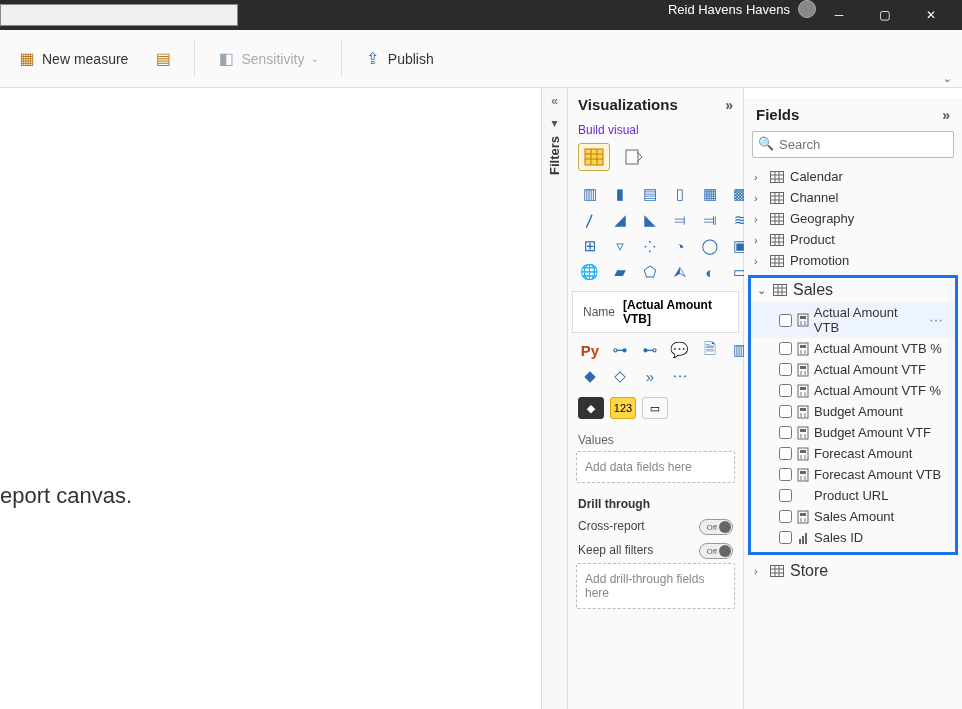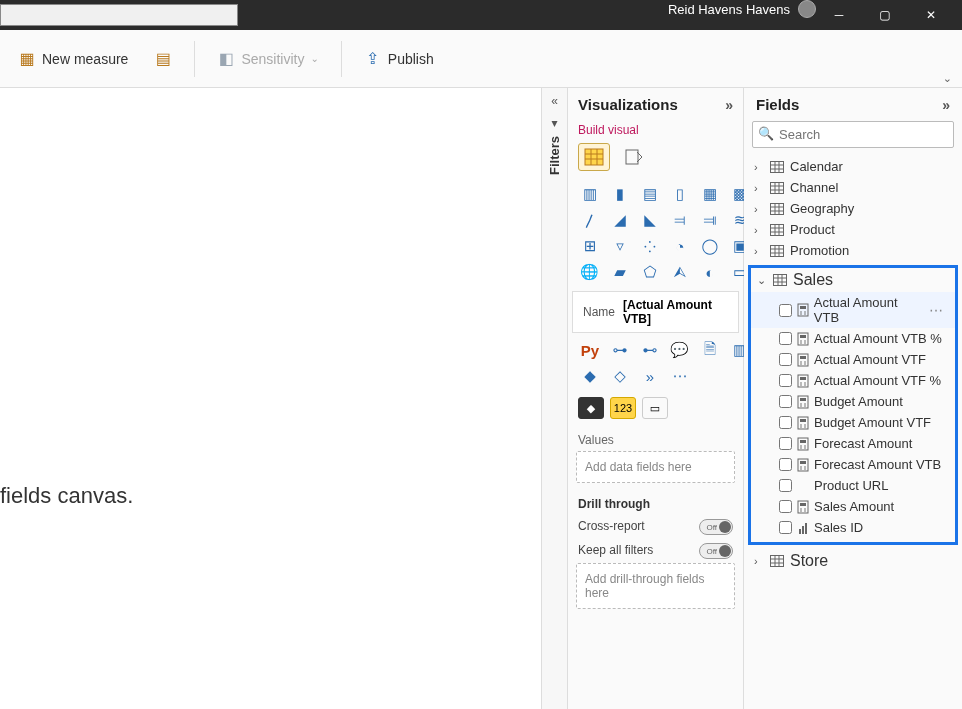--- a/index.html
+++ b/index.html
@@ -24,40 +24,40 @@
 .canvas { flex:1; border-right:1px solid #ddd; display:flex; align-items:center; justify-content:flex-start; padding-left:0; font-size:20px; color:#333; position:relative;}
 .canvas-text{position:absolute; left:0; top:395px; font-size:22px;}
 
 .filters-rail{width:26px; border-right:1px solid #ddd; background:#f7f7f7; display:flex; flex-direction:column; align-items:center; padding-top:6px;}
 .filters-rail .collapse-ic{font-size:12px; color:#555; margin-bottom:8px;}
 .filters-rail .vlabel{writing-mode:vertical-rl; transform:rotate(180deg); font-size:13px; font-weight:600; color:#333;}
 
 .panel{width:176px; border-right:1px solid #ddd; background:#fafafa; display:flex; flex-direction:column;}
 .panel-header{display:flex; align-items:center; justify-content:space-between; padding:8px 10px; font-size:15px; font-weight:600; color:#222;}
 .panel-header .exp{font-size:14px; color:#555;}
-.panel .sub{font-size:12px; padding:2px 10px 6px; color:#be185d;}
+.panel .sub{font-size:12px; padding:2px 10px 6px; color:#6d28d9;}
 .tabbtns{display:flex; gap:8px; padding:0 10px 8px;}
 .tabbtn{width:32px;height:28px;border:1px solid transparent;display:flex;align-items:center;justify-content:center;border-radius:3px;}
 .tabbtn.active{border:1px solid #c9a84a; background:#fff4d6;}
 .viz-grid{display:grid; grid-template-columns:repeat(6,24px); gap:4px 6px; padding:4px 10px 6px;}
 .viz-ic{width:24px;height:22px;display:flex;align-items:center;justify-content:center;font-size:15px;color:#2b6cb0;border-radius:2px;}
 .tooltip-row{display:flex;align-items:center;gap:8px;padding:6px 10px;font-size:12px;background:#fff;border:1px solid #ddd; margin:2px 4px;}
 .tooltip-row .tname{color:#555;}
 .tooltip-row .tval{font-weight:600;}
 .more-row{display:flex; gap:6px; padding:4px 10px 6px;}
 .chip{width:26px;height:22px;border:1px solid #ccc;border-radius:3px;display:flex;align-items:center;justify-content:center;font-size:11px;}
 .chip.dark{background:#333;color:#fff;border-color:#333;}
 .chip.y{background:#ffd54a;border-color:#d4a800;}
 .section-label{font-size:12px;color:#666;padding:8px 10px 4px;}
 .dropzone{margin:0 8px 6px; border:1px dashed #bbb; background:#fff; padding:8px; font-size:12px; color:#888; border-radius:2px;}
 .toggle-row{display:flex;justify-content:space-between;align-items:flex-start;padding:4px 10px;font-size:12px;color:#444;}
 .toggle{width:34px;height:16px;border-radius:8px;border:1px solid #999;background:#eee;display:flex;align-items:center;padding:1px;font-size:8px;color:#666;justify-content:flex-end;gap:2px;}
 .toggle .knob{width:12px;height:12px;border-radius:50%;background:#666;}
 
-.fields{width:218px; background:#fafafa; display:flex; flex-direction:column; position:relative;}
+.fields{width:218px; background:#fafafa; display:flex; flex-direction:column; position:relative;margin-top:10px;}
 .fields .panel-header{padding:8px 12px;}
 .search{margin:0 8px 6px; position:relative;}
 .search input{width:100%; padding:5px 6px 5px 26px; border:1px solid #bbb; font-size:13px; border-radius:2px;}
 .search .sic{position:absolute; left:6px; top:5px; color:#777; font-size:13px;}
 .table-list{padding:2px 0; font-size:13px;}
 .trow{display:flex;align-items:center;gap:6px;padding:3px 10px;color:#333;cursor:pointer;}
 .trow .chev{width:10px;font-size:11px;color:#555;}
 .trow .tic{width:14px;height:12px;display:inline-flex;align-items:center;justify-content:center;}
 .trow .tic svg{width:14px;height:12px;}
 .fields-group{border:3px solid #1a73e8; margin:2px 4px 4px 4px; padding-bottom:4px;}
@@ -99,21 +99,21 @@
   <div class="sep"></div>
   <div class="rbtn">
     <span class="ricon p">⇪</span>
     <span>Publish</span>
   </div>
   <span class="chev-down">⌄</span>
 </div>
 
 <div class="main">
   <div class="canvas">
-    <span class="canvas-text">fields canvas.</span>
+    <span class="canvas-text">eport canvas.</span>
   </div>
 
   <div class="filters-rail">
     <span class="collapse-ic">«</span>
     <span style="font-size:12px;color:#555;margin-bottom:6px;">▾</span>
     <span class="vlabel">Filters</span>
   </div>
 
   <div class="panel">
     <div class="panel-header">

